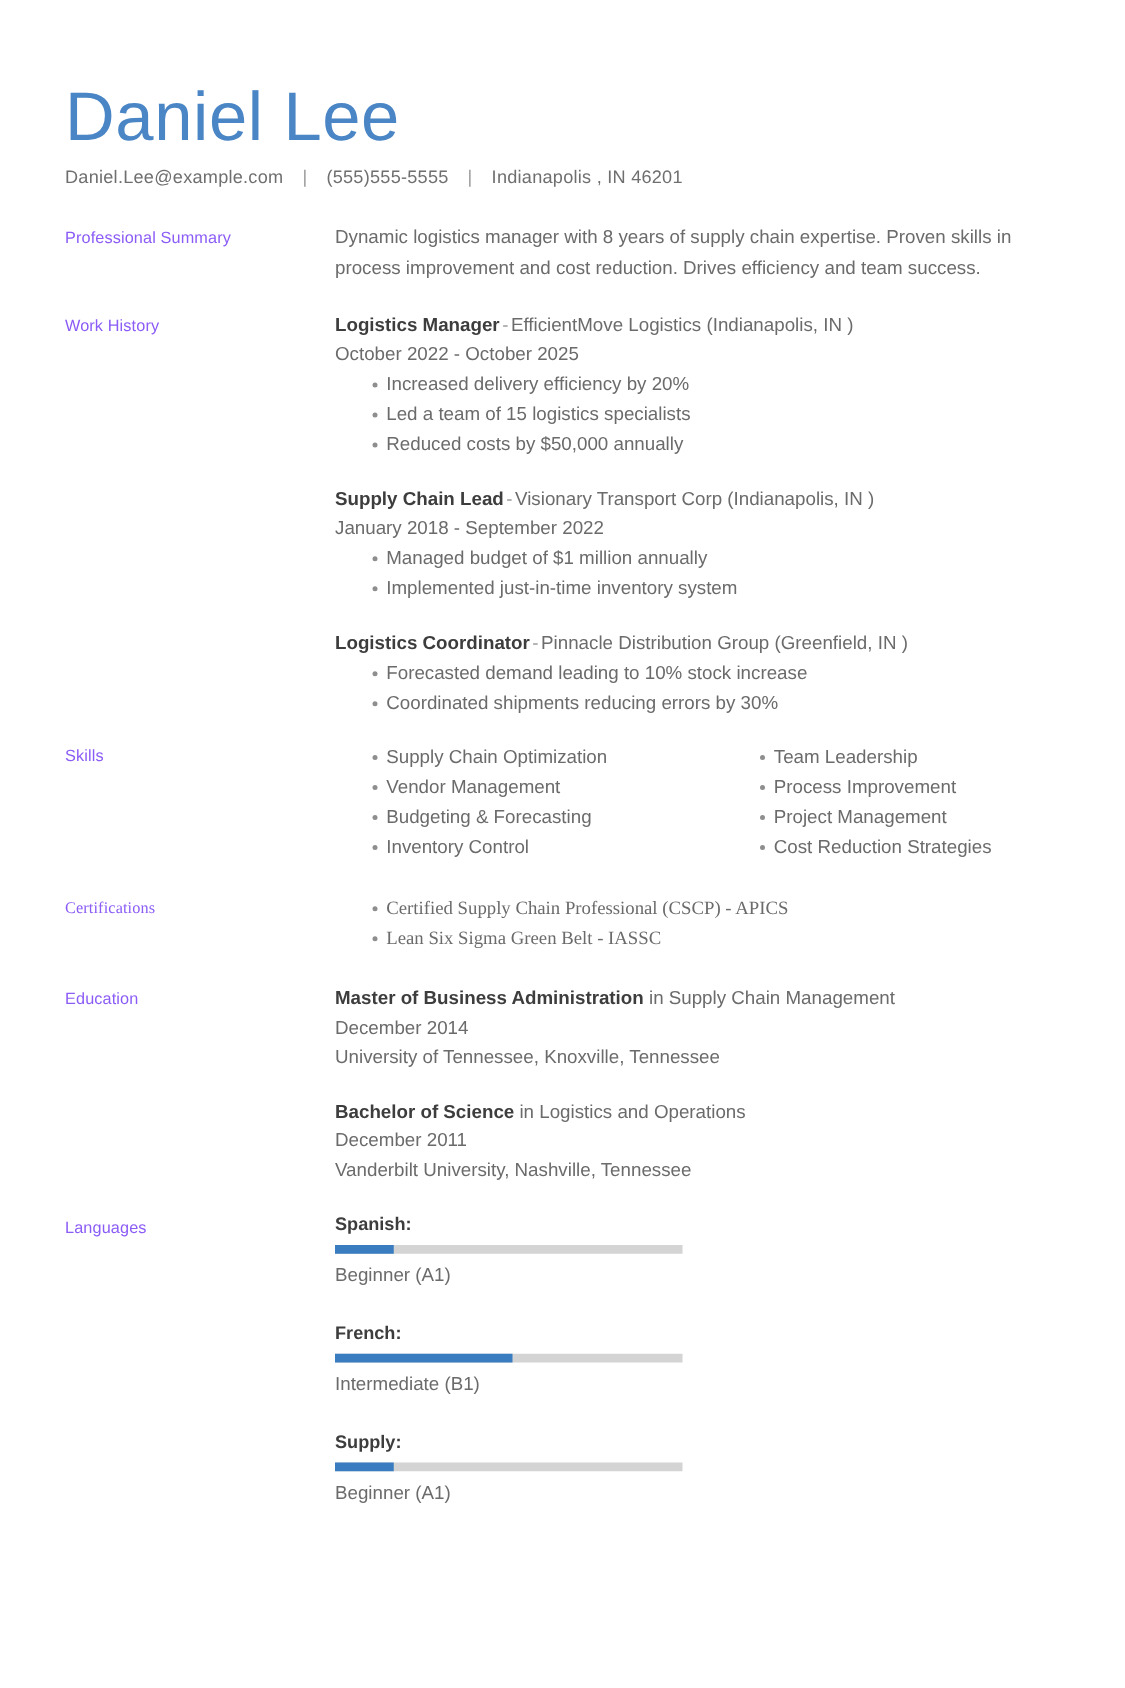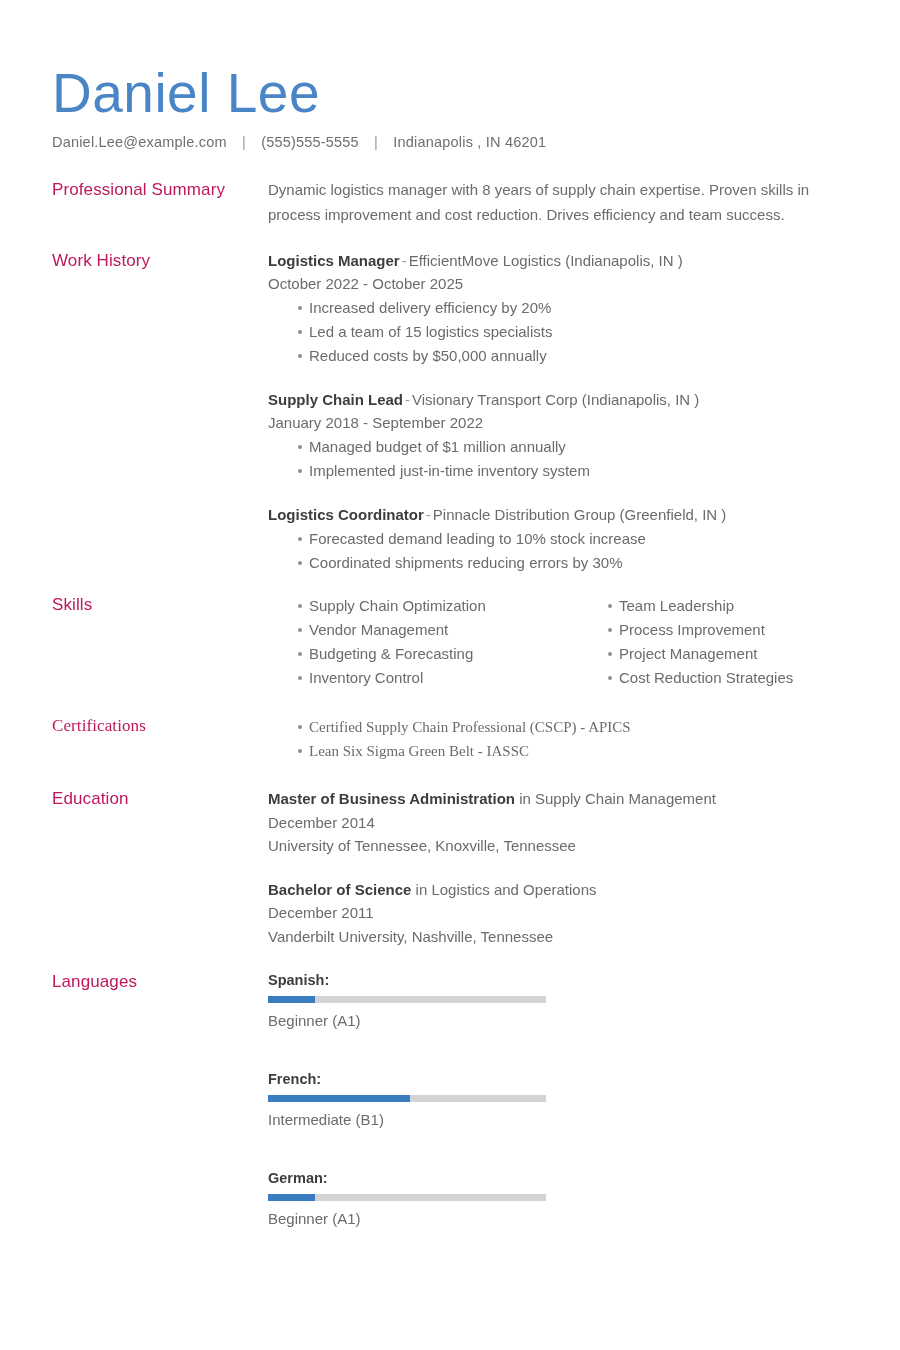--- a/index.html
+++ b/index.html
@@ -50,23 +50,23 @@
 
   
   .section {
     display: flex;
     align-items: flex-start;
     margin-bottom: 22px;
   }
   .section-label {
     width: 216px;
     flex: 0 0 216px;
-    font-size: 17px;
+    font-size: 13px;
     line-height: 22px;
-    color: #be185d;
+    color: #8b5cf6;
     font-weight: 400;
     letter-spacing: 0.1px;
     padding-top: 1px;
   }
   .section-body {
     flex: 1 1 auto;
     min-width: 0;
   }
 
   
@@ -146,21 +146,20 @@
   .edu-line {
     font-size: 15px;
     line-height: 23.5px;
     color: #6b6b6b;
   }
 
   
   .lang-grid {
     display: flex;
     flex-wrap: wrap;
-    gap: 12px;
   }
   .lang-item {
     width: 298px;
     flex: 0 0 298px;
     margin-bottom: 26px;
   }
   .lang-item.col2 { margin-left: 0; }
   .lang-name {
     font-size: 14.5px;
     line-height: 20px;
@@ -323,21 +322,21 @@
 
         <div class="lang-item col2">
           <div class="lang-name">French:</div>
           <div class="lang-bar-track">
             <div class="lang-bar-fill" style="width: 51%;"></div>
           </div>
           <div class="lang-level">Intermediate (B1)</div>
         </div>
 
         <div class="lang-item">
-          <div class="lang-name">German:</div>
+          <div class="lang-name">Supply:</div>
           <div class="lang-bar-track">
             <div class="lang-bar-fill" style="width: 17%;"></div>
           </div>
           <div class="lang-level">Beginner (A1)</div>
         </div>
 
       </div>
     </div>
   </div>
 

